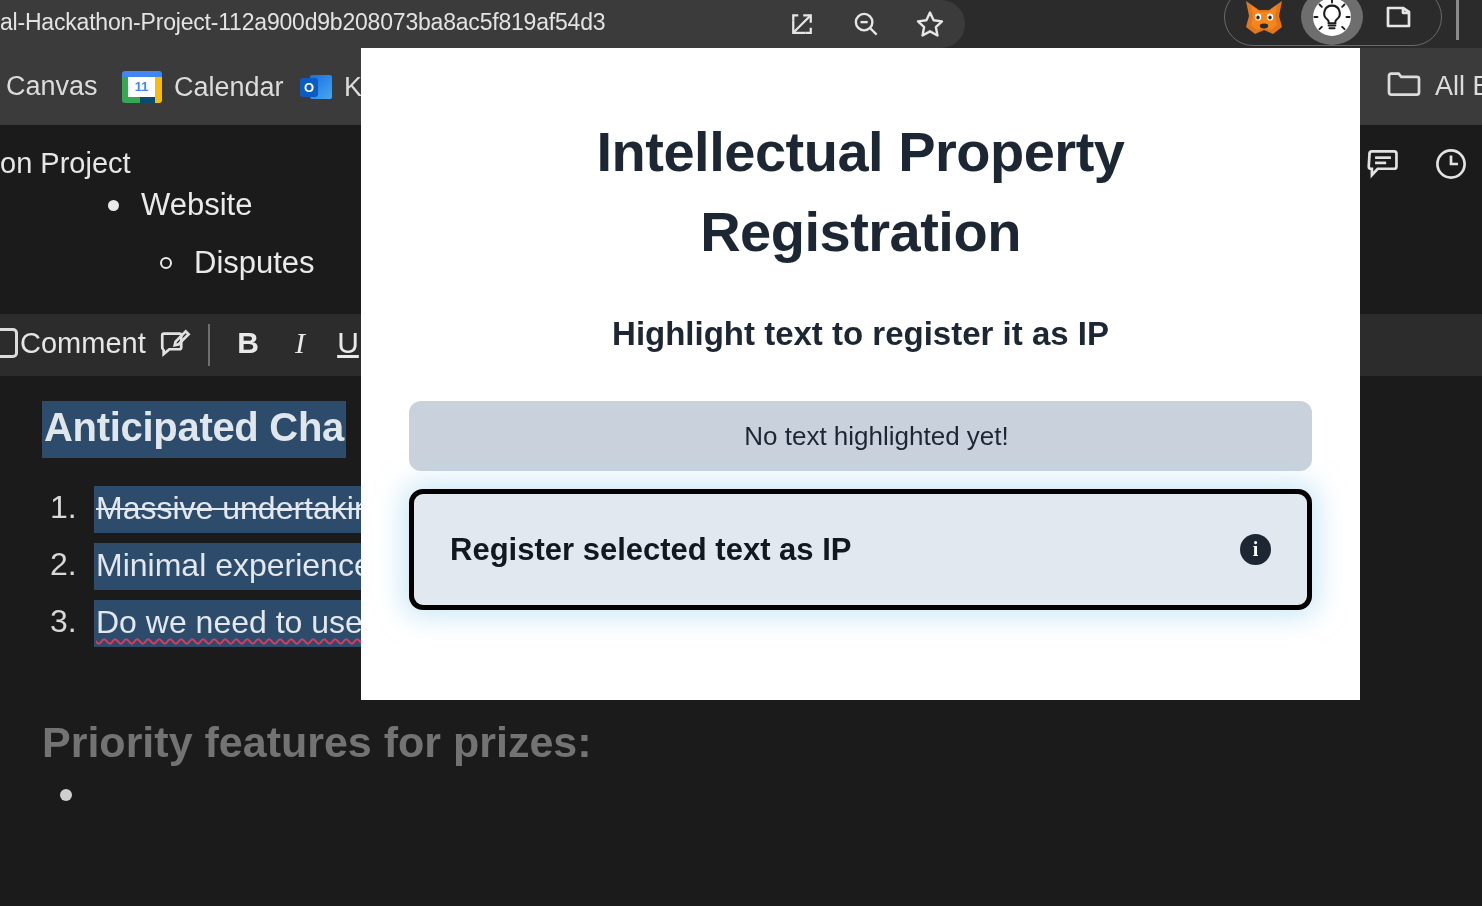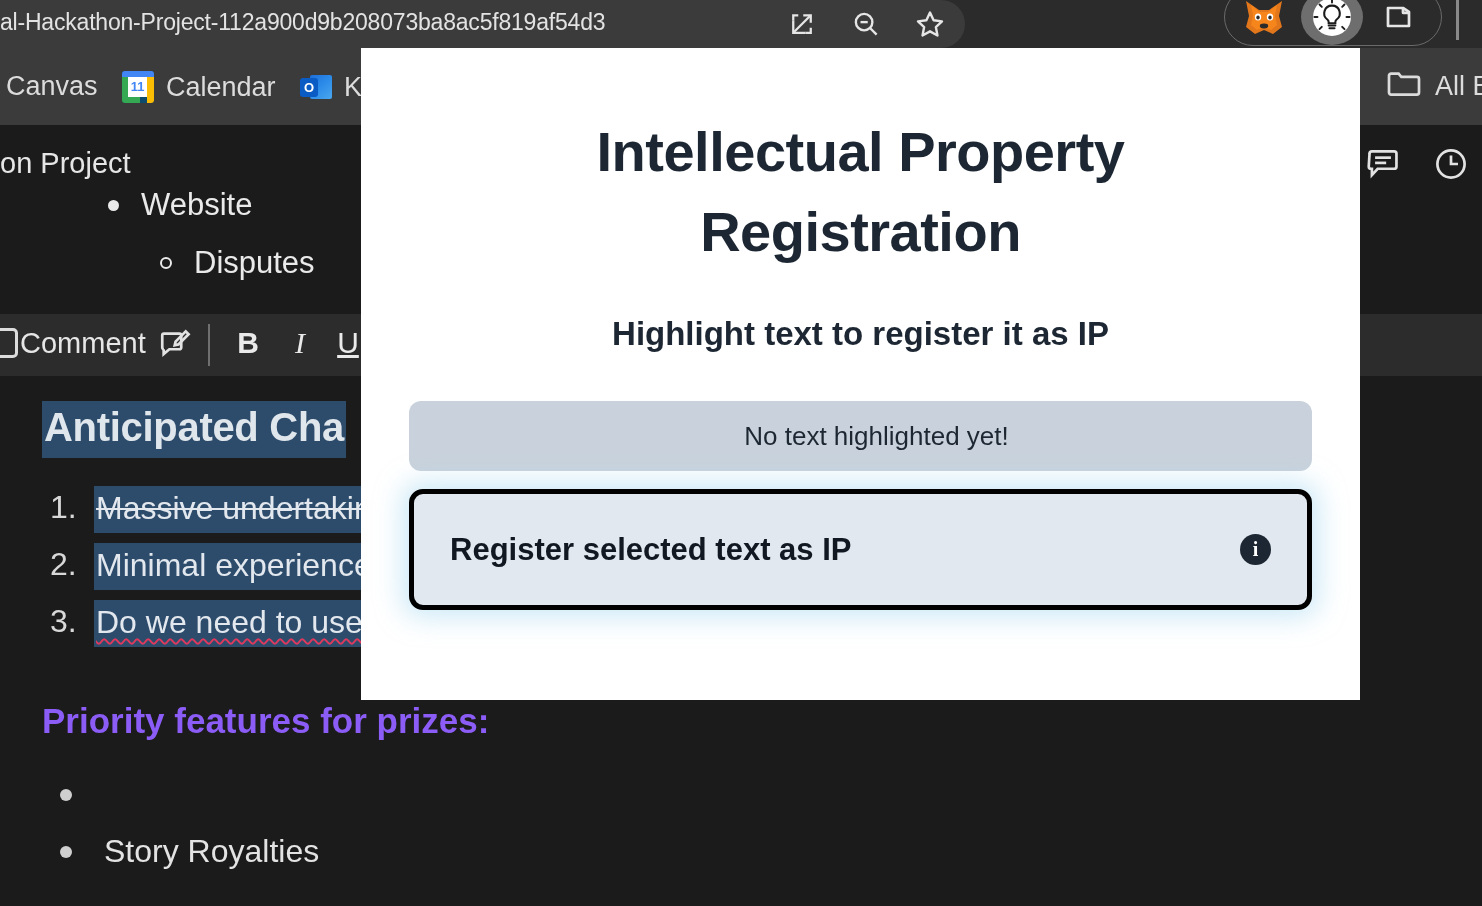--- a/index.html
+++ b/index.html
@@ -98,21 +98,21 @@
   .bm-canvas { position: absolute; left: 6px; }
   .bm-calendar { position: absolute; left: 122px; }
   .bm-outlook { position: absolute; left: 300px; }
   .bm-allb {
     position: absolute; left: 1385px;
     display: flex; align-items: center; gap: 12px;
     font-size: 27px; color: #dcdcdc; white-space: nowrap;
   }
 
   .ico-calendar {
-    width: 32px; height: 32px;
+    width: 40px; height: 32px;
     background: #0c4a6e;
     border-radius: 3px;
     position: relative;
     overflow: hidden;
     flex: 0 0 auto;
   }
   .ico-calendar .cal-top { position:absolute; top:0; left:0; right:0; height:6px; background:#4285f4; }
   .ico-calendar .cal-left { position:absolute; top:6px; left:0; width:6px; bottom:6px; background:#34a853; }
   .ico-calendar .cal-right { position:absolute; top:6px; right:0; width:7px; bottom:0; background:#fbbc04; }
   .ico-calendar .cal-bot { position:absolute; bottom:0; left:0; width:18px; height:8px; background:#34a853; }
@@ -250,22 +250,22 @@
     white-space: nowrap;
   }
   .num-text.strike { text-decoration: line-through; text-decoration-thickness: 2px; }
   .spell-err {
     text-decoration: underline wavy #e0395e;
     text-decoration-thickness: 2px;
     text-underline-offset: 5px;
   }
 
   .prio-heading {
-    position: absolute; left: 42px; top: 325px;
-    font-size: 35px; font-weight: bold; color: #8b5cf6;
+    position: absolute; left: 42px; top: 342px;
+    font-size: 43px; font-weight: bold; color: #737373;
     white-space: nowrap;
   }
   .bul-list { position: absolute; left: 60px; top: 390px; }
   .bul-row {
     height: 57px; display: flex; align-items: center; gap: 32px;
     font-size: 32px; color: #e3e3e3;
   }
   .bul-dot { width: 12px; height: 12px; border-radius: 50%; background: #cfcfcf; flex:0 0 auto; }
 
   
@@ -406,24 +406,20 @@
         <span class="num-marker">3.</span>
         <span class="num-text spell-err">Do we need to use L</span>
       </div>
     </div>
 
     <div class="prio-heading">Priority features for prizes:</div>
 
     <div class="bul-list">
       <div class="bul-row">
         <span class="bul-dot"></span>
-      </div>
-      <div class="bul-row">
-        <span class="bul-dot"></span>
-        <span>Story Royalties</span>
       </div>
     </div>
   </div>
 </div>
 
 <div class="bookmark-bar">
   <div class="bm-item bm-canvas">
     <span>Canvas</span>
   </div>
 

